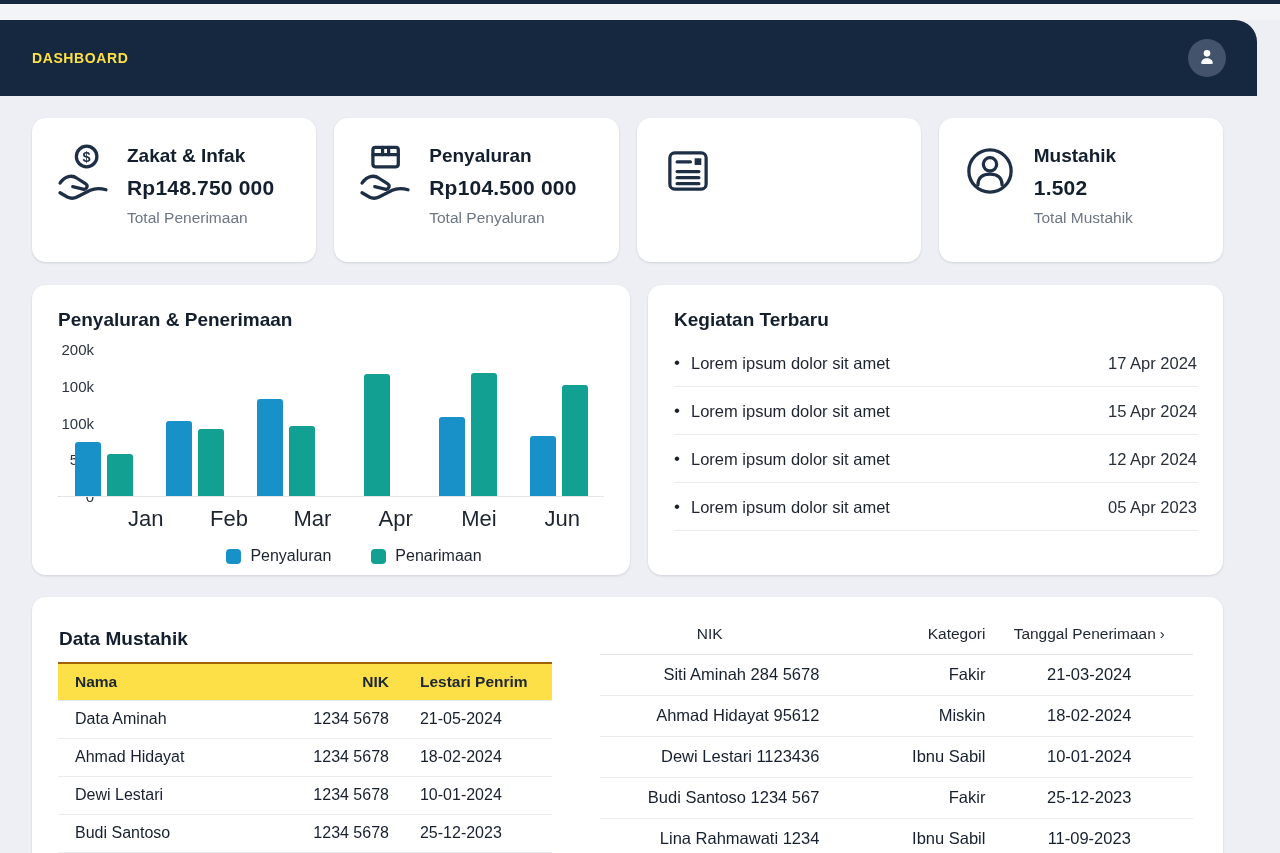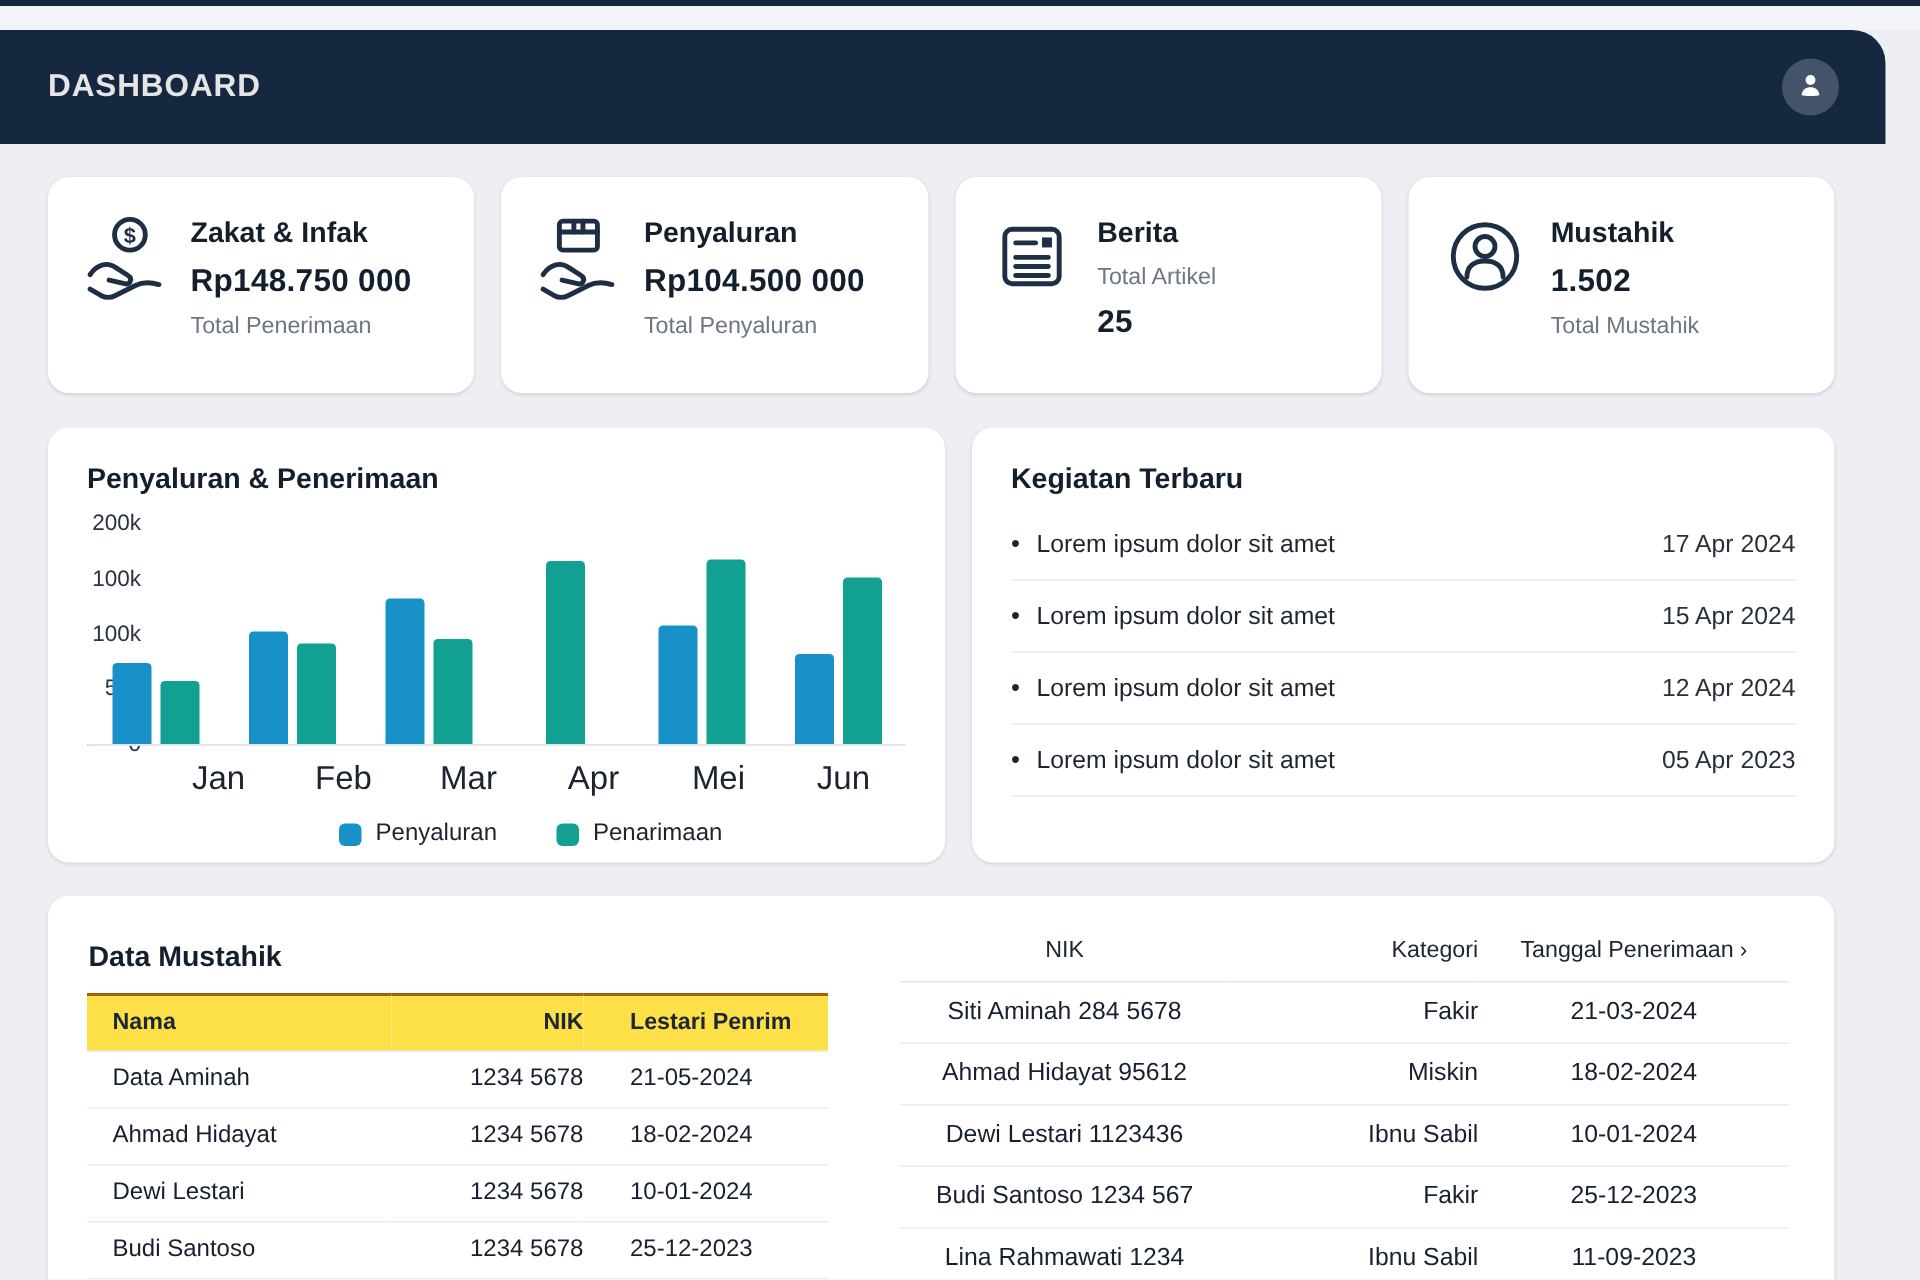--- a/index.html
+++ b/index.html
@@ -8,21 +8,21 @@
 
   .top-edge { height:4px; background:#16283f; }
   .top-gap  { height:16px; background:#f2f4f8; }
 
   .app-header {
     height:76px; width:1257px; background:#16283f;
     border-radius:0 22px 0 0;
     display:flex; align-items:center; justify-content:space-between;
     padding:0 31px 0 32px;
   }
-  .app-title { color:#e5e5e5; font-size:21px; font-weight:bold; letter-spacing:.6px; }
+  .app-title { color:#fde047; font-size:14px; font-weight:bold; letter-spacing:.6px; }
   .avatar-btn {
     width:38px; height:38px; border-radius:50%; background:#42536b;
     display:flex; align-items:center; justify-content:center; cursor:pointer; border:none;
   }
   .avatar-btn svg { width:22px; height:22px; fill:#ffffff; }
 
   .container { width:1191px; margin:22px 0 0 32px; }
 
   .card {
     background:#ffffff; border-radius:14px;
@@ -82,21 +82,21 @@
   .m-table td { padding:9px 0 10px 0; border-bottom:1px solid #eaecef; color:#16202e; }
 
   .right-zone { flex:1; margin-left:48px; padding-top:2px; }
   .r-table { font-size:16.5px; }
   .r-table th { font-size:15.5px; font-weight:normal; color:#1d2633; padding:8px 0 11px 0; }
   .r-table th:first-child { text-align:center; width:37%; }
   .r-table th:nth-child(2), .r-table td:nth-child(2) { text-align:right; width:28%; }
   .r-table th:nth-child(3), .r-table td:nth-child(3) { text-align:center; }
   .r-table thead tr { border-bottom:1px solid #e4e7eb; }
   .r-table td { padding:10px 0 11px 0; border-bottom:1px solid #eaecef; color:#16202e; }
-  .r-table td:first-child { text-align:center; }
+  .r-table td:first-child { text-align:right; }
   .sort-th { cursor:pointer; }
   .chev { font-size:15px; margin-left:4px; color:#1d2633; }
 </style>
 </head>
 <body>
 
 <div class="top-edge"></div>
 <div class="top-gap"></div>
 
 <header class="app-header">
@@ -143,25 +143,20 @@
       </div>
       <div class="card stat-card">
         <span class="stat-icon"><svg viewBox="0 0 48 48">
             <rect x="9" y="9" width="30" height="30" rx="4"></rect>
             <path d="M15 16.5 h11"></path>
             <rect x="29.5" y="13.5" width="5.5" height="5.5" fill="#1e2f45" stroke="none"></rect>
             <path d="M15 24.5 h18"></path>
             <path d="M15 29.5 h18"></path>
             <path d="M15 34.5 h18"></path>
           </svg></span>
-    <div class="stat-lines">
-      <div class="stat-title">Berita</div>
-          <div class="stat-muted">Total Artikel</div>
-          <div class="stat-value">25</div>
-    </div>
       </div>
       <div class="card stat-card">
         <span class="stat-icon"><svg viewBox="0 0 48 48">
             <circle cx="24" cy="24" r="17.5"></circle>
             <circle cx="24" cy="18.5" r="5.5"></circle>
             <path d="M14 35.5 C14 29 18.5 26.5 24 26.5 C29.5 26.5 34 29 34 35.5"></path>
           </svg></span>
     <div class="stat-lines">
       <div class="stat-title">Mustahik</div>
           <div class="stat-value">1.502</div>

